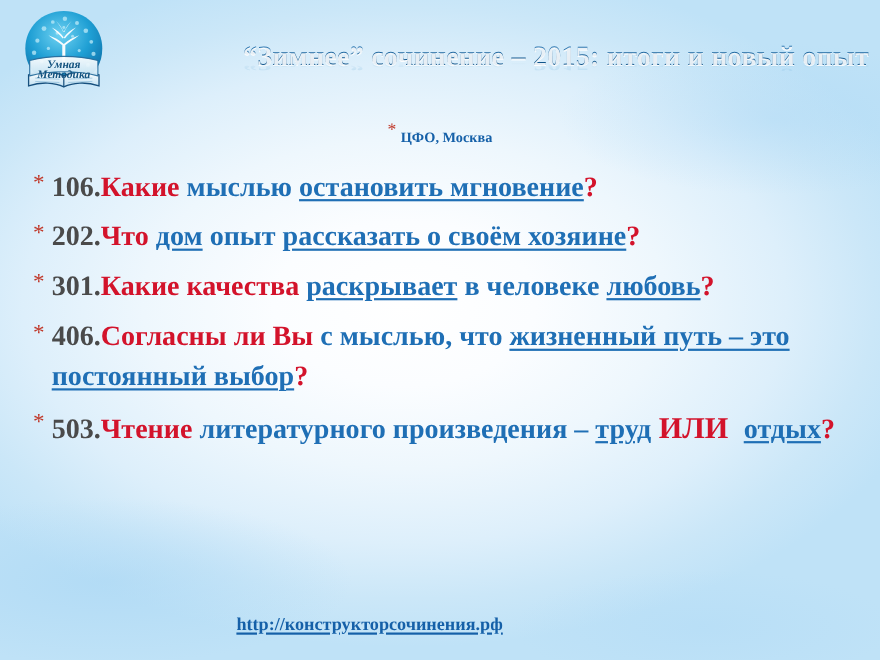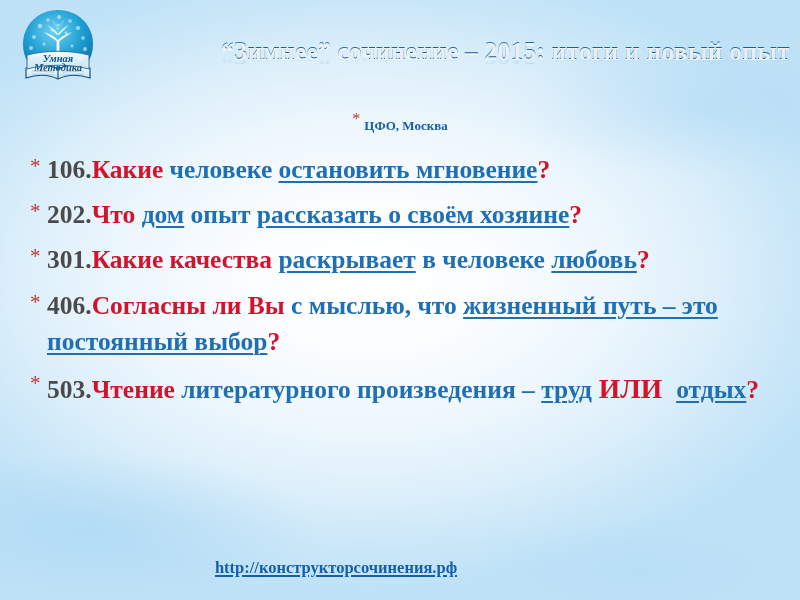--- a/index.html
+++ b/index.html
@@ -217,21 +217,21 @@
   </div>
 
   <div id="subtitle">
     <span class="bullet">*</span>
     <span class="txt">ЦФО, Москва</span>
   </div>
 
   <div id="list">
       <div class="q-item">
         <span class="q-bullet">*</span>
-        <div class="q-body"><span class="q-num">106.</span><span class="red">Какие </span><span class="blue">человеке </span><span class="blue u">остановить мгновение</span><span class="red">?</span></div>
+        <div class="q-body"><span class="q-num">106.</span><span class="red">Какие </span><span class="blue">мыслью </span><span class="blue u">остановить мгновение</span><span class="red">?</span></div>
       </div>
       <div class="q-item">
         <span class="q-bullet">*</span>
         <div class="q-body"><span class="q-num">202.</span><span class="red">Что </span><span class="blue u">дом</span><span class="blue"> опыт </span><span class="blue u">рассказать о своём хозяине</span><span class="red">?</span></div>
       </div>
       <div class="q-item">
         <span class="q-bullet">*</span>
         <div class="q-body"><span class="q-num">301.</span><span class="red">Какие качества </span><span class="blue u">раскрывает</span><span class="blue"> в человеке </span><span class="blue u">любовь</span><span class="red">?</span></div>
       </div>
       <div class="q-item">

